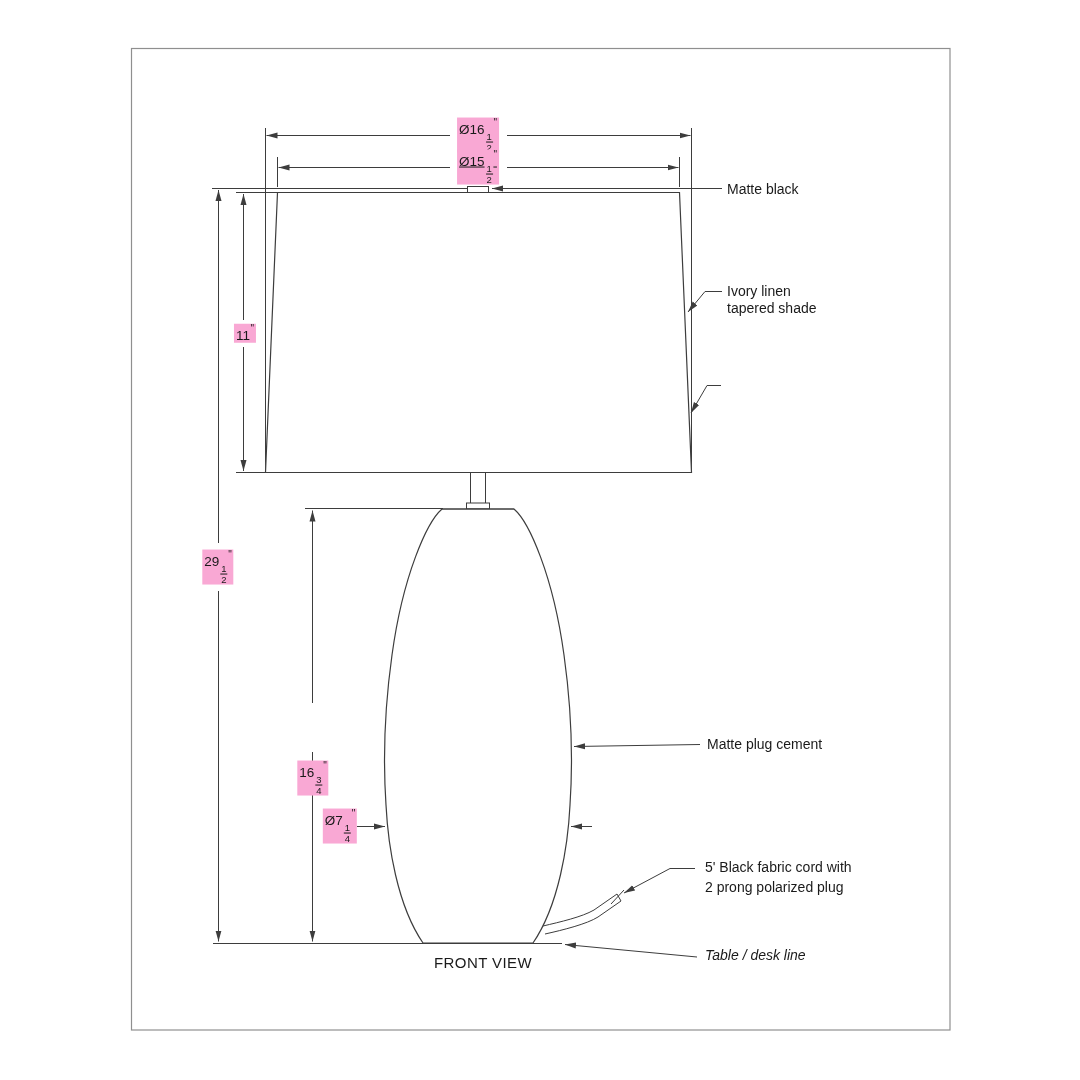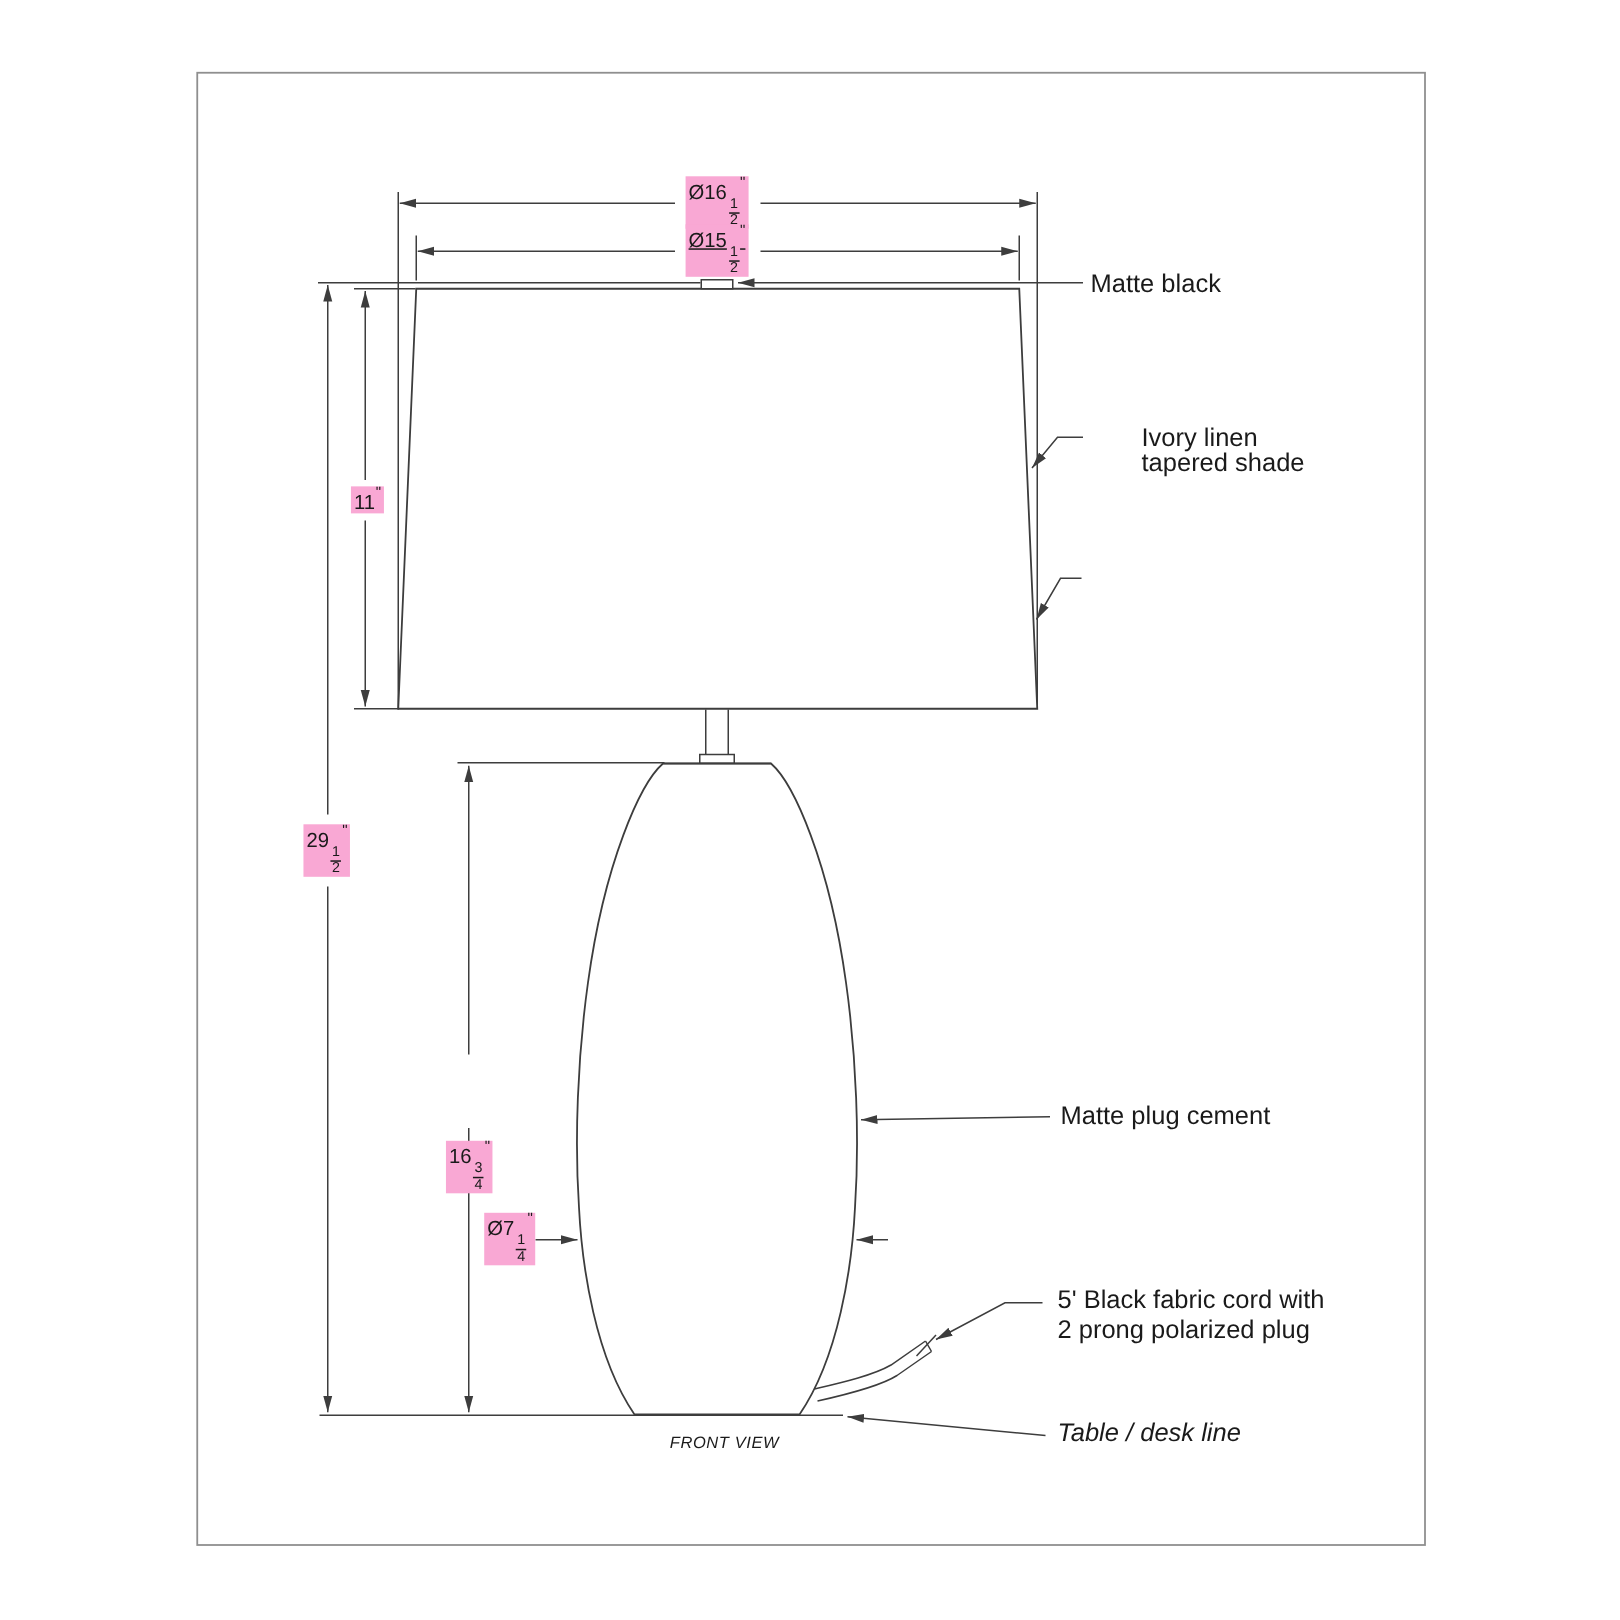--- a/index.html
+++ b/index.html
@@ -13,24 +13,24 @@
     font-size:13.5px;transform:translate(-50%,-50%);
     background:#f9a8d4;padding:0 2px;line-height:1;
   }
   .frac{
     display:inline-flex;flex-direction:column;align-items:center;
     font-size:9.5px;line-height:1.05;vertical-align:-6px;margin-left:1px;
   }
   .frac .n{border-bottom:1px solid #1a1a1a;padding:0 1px;}
   .frac .d{padding:0 1px;}
   .unit{font-size:10px;vertical-align:8px;margin-left:0.5px;}
-  .lbl{font-size:17px;line-height:17px;}
+  .lbl{font-size:14px;line-height:17px;}
   .vcenter{transform:translateY(-50%);}
   .cordlbl{line-height:20px;}
-  .view-title{font-size:11px;transform:translate(-50%,-50%);letter-spacing:0.4px;font-style:italic;}
+  .view-title{font-size:15px;transform:translate(-50%,-50%);letter-spacing:0.4px;}
 </style>
 </head>
 <body>
 
 <div id="canvas">
 
   <svg id="linework" width="1080" height="1080" viewBox="0 0 1080 1080">
     <defs>
       <marker id="arr" markerWidth="12" markerHeight="8" refX="11" refY="4" orient="auto-start-reverse" markerUnits="userSpaceOnUse">
         <path d="M0,1 L11,4 L0,7 Z" fill="#3d3d3d"></path>
@@ -145,21 +145,21 @@
 
   <div class="txt dim" style="left:340px;top:826px;">
     <span>Ø7</span><span class="frac">
         <span class="n">1</span>
         <span class="d">4</span>
       </span><span class="unit">"</span>
   </div>
 
   <div class="txt lbl vcenter" style="left:727px;top:189px;">Matte black</div>
 
-  <div class="txt lbl" style="left:727px;top:283px;margin-left:34px;">
+  <div class="txt lbl" style="left:727px;top:283px;">
     <div>Ivory linen</div>
     <div>tapered shade</div>
   </div>
 
 
   <div class="txt lbl vcenter" style="left:707px;top:744px;">Matte plug cement</div>
 
   <div class="txt lbl cordlbl" style="left:705px;top:857px;">
     <div>5' Black fabric cord with</div>
     <div>2 prong polarized plug</div>

